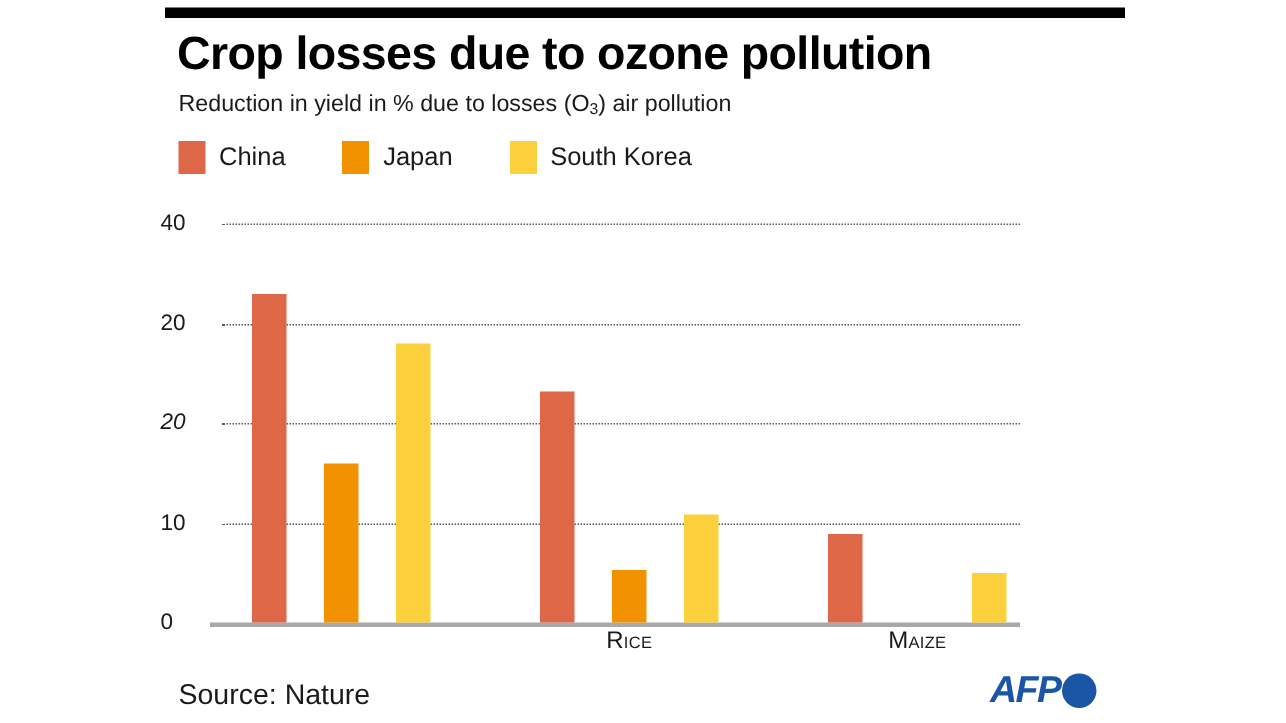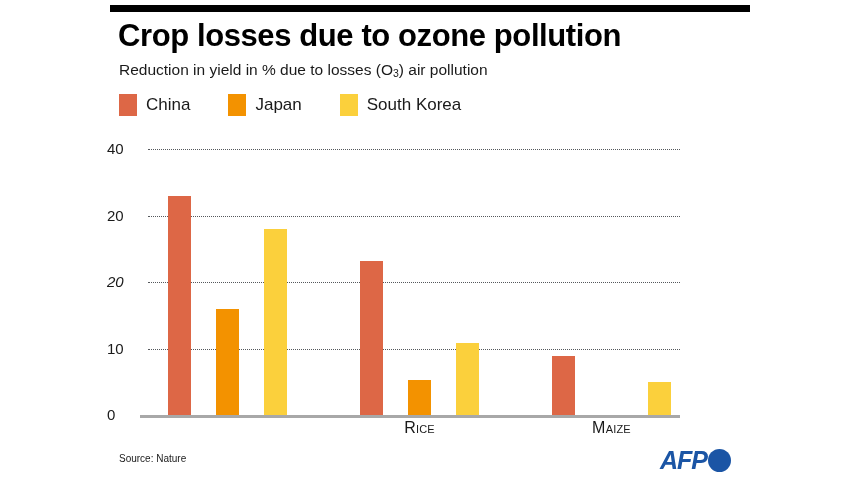--- a/index.html
+++ b/index.html
@@ -134,21 +134,21 @@
     text-align: center;
   }
   .cat-label::first-letter {
     text-transform: uppercase;
   }
   
   .source {
     position: absolute;
     left: 119px;
     top: 453px;
-    font-size: 10px;
+    font-size: 19px;
     color: #1a1a1a;
   }
   .afp-logo {
     position: absolute;
     left: 660px;
     top: 448px;
     display: flex;
     align-items: center;
   }
   .afp-text {

